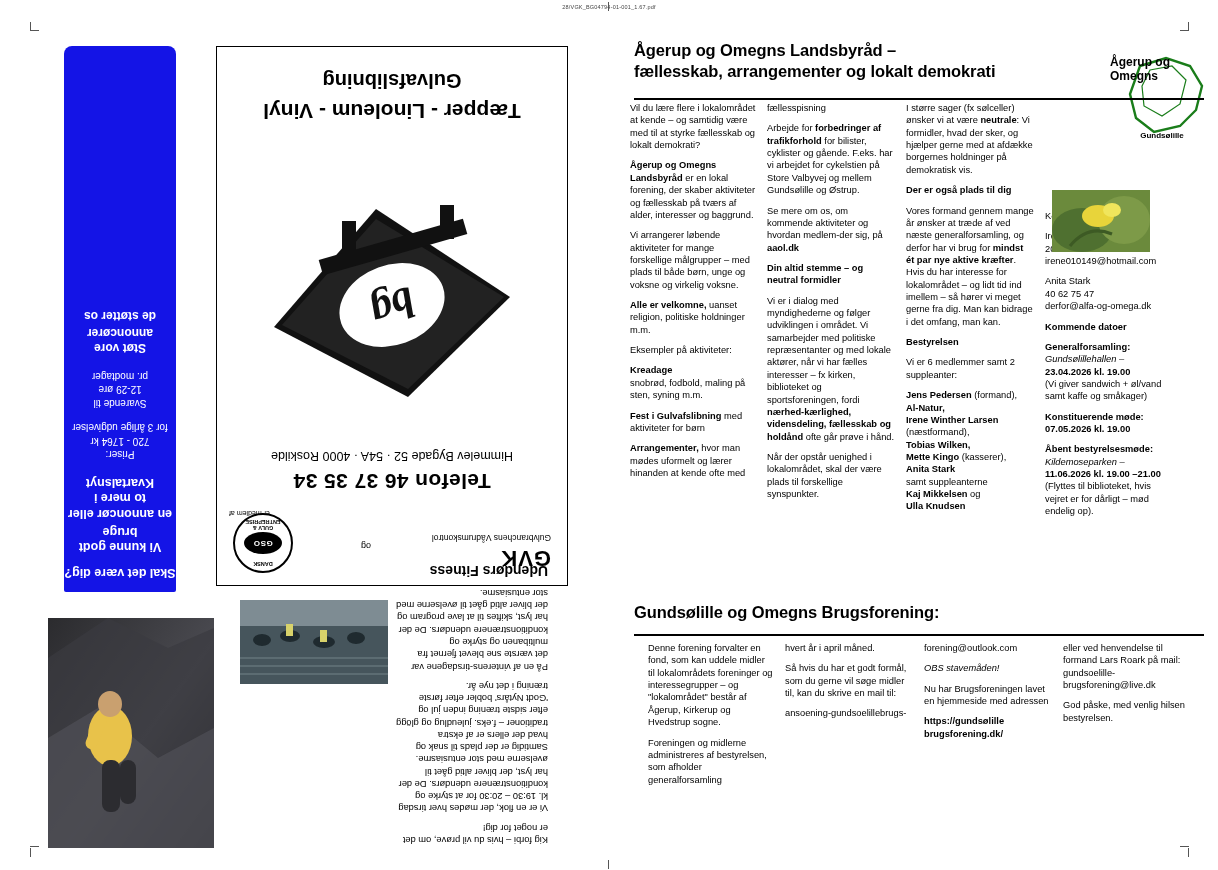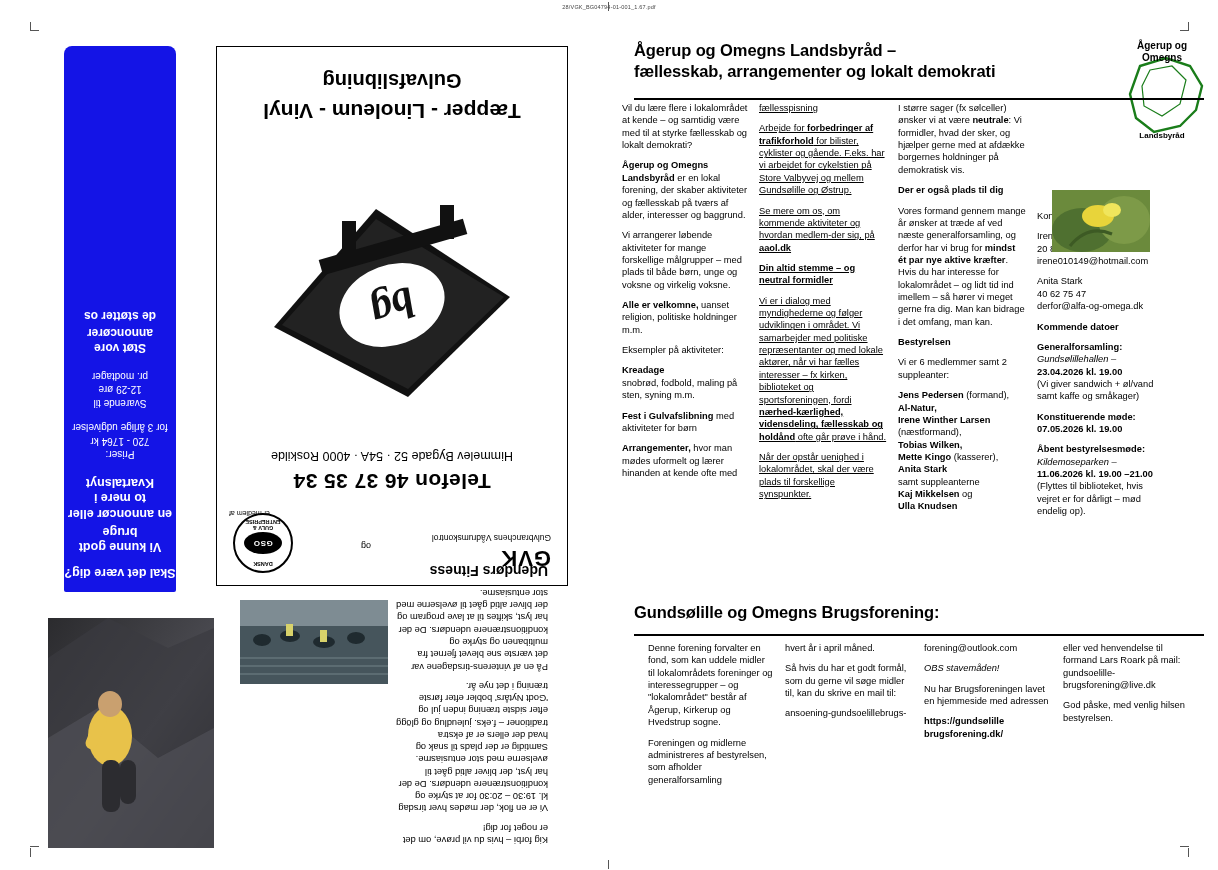--- a/index.html
+++ b/index.html
@@ -122,22 +122,22 @@
   .col{font-size:9.3px;line-height:1.33;text-align:left;}
   .col p{margin:0 0 8px 0;}
   .col b, .col strong{font-weight:bold;}
   .ital{font-style:italic;}
   .ul{}
 
   .map-logo{
     position:absolute;right:4px;top:40px;width:104px;height:106px;
   }
   .map-logo .lbl-top{
-    position:absolute;top:0px;left:0;width:100%;text-align:center;
-    font-size:10px;font-weight:bold;line-height:1.15;
+    position:absolute;top:16px;left:0;width:100%;
+    font-size:12px;font-weight:bold;line-height:1.15;
   }
   .map-logo .lbl-bot{
     position:absolute;bottom:6px;left:0;width:100%;text-align:center;
     font-size:8px;font-weight:bold;
   }
 
   .sec2{position:absolute;left:0;top:594px;width:598px;}
   .photo-flower{
     position:absolute;left:1050px;top:784px;width:98px;height:62px;overflow:hidden;
   }
@@ -265,45 +265,45 @@
   <div class="rightpage">
 
     <div class="map-logo">
       <svg width="104" height="106" viewBox="0 0 104 106" style="position:absolute;left:0;top:0;">
         <path d="M30 26 L56 18 L80 26 L92 46 L86 70 L70 86 L44 92 L26 78 L20 54 Z" fill="none" stroke="#1a7d1a" stroke-width="2.4"></path>
         <path d="M40 30 L62 26 L76 40 L70 64 L52 76 L34 66 L32 46 Z" fill="none" stroke="#1a7d1a" stroke-width="1.2"></path>
       </svg>
       <div class="lbl-top">
         <span>Ågerup og</span><br><span>Omegns</span>
       </div>
-      <div class="lbl-bot">Landsbyråd</div>
+      <div class="lbl-bot">Gundsølille</div>
     </div>
 
     <div style="position:absolute;left:14px;top:40px;width:480px;">
       <h1 class="arttitle">
         <span>Ågerup og Omegns Landsbyråd –</span><br>
         <span>fællesskab, arrangementer og lokalt demokrati</span>
       </h1>
     </div>
     <div class="rule" style="position:absolute;left:14px;top:92px;width:570px;"></div>
 
-    <div class="cols" style="position:absolute;left:2px;top:102px;width:574px;">
+    <div class="cols" style="position:absolute;left:10px;top:102px;width:574px;">
 
       <div class="col" style="width:126px;">
         <p>Vil du lære flere i lokalområdet at kende – og samtidig være med til at styrke fællesskab og lokalt demokrati?</p>
         <p><b>Ågerup og Omegns Landsbyråd</b><span> er en lokal forening, der skaber aktiviteter og fællesskab på tværs af alder, interesser og baggrund.</span></p>
         <p>Vi arrangerer løbende aktiviteter for mange forskellige målgrupper – med plads til både børn, unge og voksne og virkelig voksne.</p>
         <p><b>Alle er velkomne,</b><span> uanset religion, politiske holdninger m.m.</span></p>
         <p>Eksempler på aktiviteter:</p>
         <p><b>Kreadage</b><br><span>snobrød, fodbold, maling på sten, syning m.m.</span></p>
         <p><b>Fest i Gulvafslibning</b><span> med aktiviteter for børn</span></p>
         <p><b>Arrangementer,</b><span> hvor man mødes uformelt og lærer hinanden at kende ofte med</span></p>
       </div>
 
-      <div class="col" style="width:128px;text-decoration:underline;">
+      <div class="col" style="width:128px;">
         <p>fællesspisning</p>
         <p><span>Arbejde for </span><b>forbedringer af trafikforhold</b><span> for bilister, cyklister og gående. F.eks. har vi arbejdet for cykelstien på Store Valbyvej og mellem Gundsølille og Østrup.</span></p>
         <p><span>Se mere om os, om kommende aktiviteter og hvordan medlem-der sig, på </span><b>aaol.dk</b></p>
         <p><b>Din altid stemme – og neutral formidler</b></p>
         <p><span>Vi er i dialog med myndighederne og følger udviklingen i området. Vi samarbejder med politiske repræsentanter og med lokale aktører, når vi har fælles interesser – fx kirken, biblioteket og sportsforeningen, fordi </span><b>nærhed-kærlighed, vidensdeling, fællesskab og holdånd</b><span> ofte går prøve i hånd.</span></p>
         <p>Når der opstår uenighed i lokalområdet, skal der være plads til forskellige synspunkter.</p>
       </div>
 
       <div class="col" style="width:128px;">
         <p><span>I større sager (fx sølceller) ønsker vi at være </span><b>neutrale</b><span>: Vi formidler, hvad der sker, og hjælper gerne med at afdække borgernes holdninger på demokratisk vis.</span></p>

